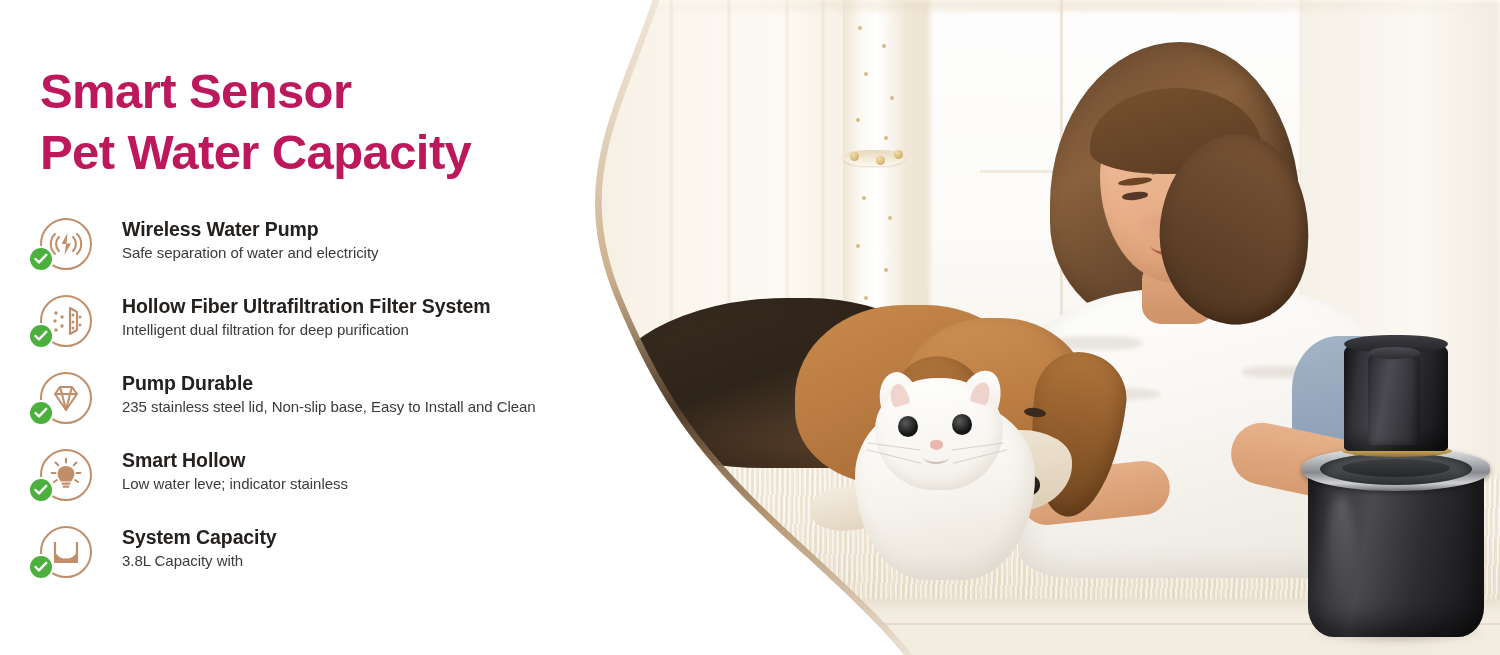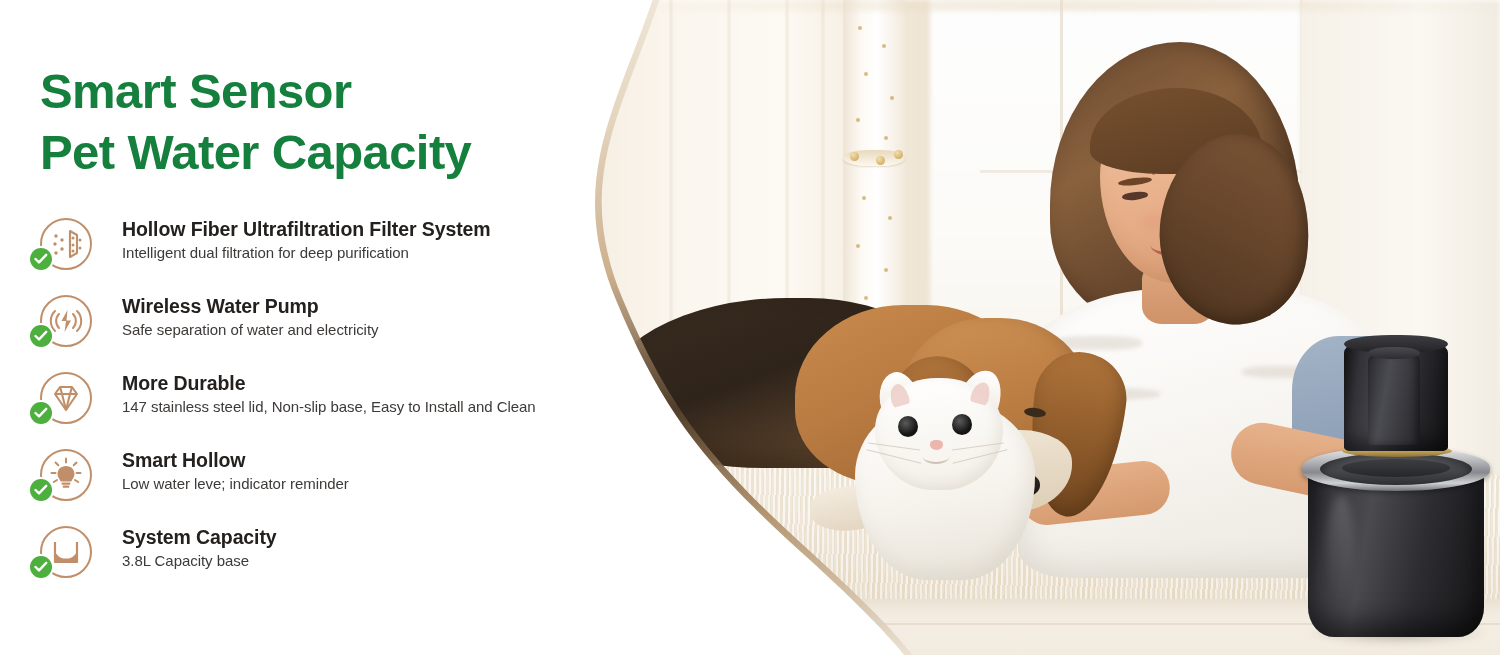--- a/index.html
+++ b/index.html
@@ -182,21 +182,21 @@
     box-shadow:inset -3px 0 8px rgba(0,0,0,.45);}
   .p-tower-fin-top{position:absolute;left:66px;bottom:284px;width:52px;height:12px;
     background:linear-gradient(180deg,#4a4a51,#2c2c31);border-radius:50%/56%;}
 
   
   .divider{position:absolute;left:560px;top:0;width:360px;height:655px;pointer-events:none;}
 
   
   .left{position:absolute;left:0;top:0;width:600px;height:655px;}
   .headline{position:absolute;left:40px;top:28px;width:540px;
-    font-size:49px;line-height:61px;font-weight:700;color:#15803d;
+    font-size:49px;line-height:61px;font-weight:700;color:#be185d;
     letter-spacing:-0.6px;}
   .headline .l2{display:block;}
 
   .features{position:absolute;left:30px;top:218px;width:580px;}
   .feature{position:relative;height:77px;}
   .f-icon{position:absolute;left:0;top:0;width:56px;height:56px;}
   .f-circle{position:absolute;left:10px;top:0;width:52px;height:52px;border-radius:50%;
     border:2px solid #c08f69;box-sizing:border-box;}
   .f-glyph{position:absolute;left:10px;top:0;width:52px;height:52px;}
   .f-check{position:absolute;left:0px;top:30px;width:22px;height:22px;border-radius:50%;
@@ -349,20 +349,42 @@
       <span>Smart Sensor</span>
       <span class="l2">Pet Water Capacity</span>
     </h1>
 
     <div class="features">
 
       <div class="feature">
         <div class="f-icon">
           <div class="f-circle"></div>
           <svg class="f-glyph" viewBox="0 0 52 52">
+            <path d="M27.5 15 L21.5 26 L26 26 L24.5 37 L31 25.5 L26.5 25.5 Z" fill="#c08f69"></path>
+            <path d="M19 19 A10 10 0 0 0 19 33" fill="none" stroke="#c08f69" stroke-width="2" stroke-linecap="round"></path>
+            <path d="M15 16 A14 14 0 0 0 15 36" fill="none" stroke="#c08f69" stroke-width="2" stroke-linecap="round"></path>
+            <path d="M33 19 A10 10 0 0 1 33 33" fill="none" stroke="#c08f69" stroke-width="2" stroke-linecap="round"></path>
+            <path d="M37 16 A14 14 0 0 1 37 36" fill="none" stroke="#c08f69" stroke-width="2" stroke-linecap="round"></path>
+          </svg>
+          <div class="f-check">
+            <svg width="14" height="12" viewBox="0 0 14 12">
+              <path d="M1.5 6 L5 9.4 L12.2 1.8" fill="none" stroke="#fff" stroke-width="2.4" stroke-linecap="round" stroke-linejoin="round"></path>
+            </svg>
+          </div>
+        </div>
+        <div class="f-text">
+          <div class="f-title">Wireless Water Pump</div>
+          <div class="f-sub">Safe separation of water and electricity</div>
+        </div>
+      </div>
+
+      <div class="feature">
+        <div class="f-icon">
+          <div class="f-circle"></div>
+          <svg class="f-glyph" viewBox="0 0 52 52">
             <path d="M30 13 L37 17 L37 35 L30 39 Z" fill="none" stroke="#c08f69" stroke-width="2.1" stroke-linejoin="round"></path>
             <line x1="30" y1="13" x2="30" y2="39" stroke="#c08f69" stroke-width="2.1"></line>
             <circle cx="16" cy="18" r="1.7" fill="#c08f69"></circle>
             <circle cx="22" cy="22" r="1.7" fill="#c08f69"></circle>
             <circle cx="15" cy="26" r="1.7" fill="#c08f69"></circle>
             <circle cx="22" cy="31" r="1.7" fill="#c08f69"></circle>
             <circle cx="16" cy="35" r="1.7" fill="#c08f69"></circle>
             <circle cx="33" cy="20" r="1.5" fill="#c08f69"></circle>
             <circle cx="33" cy="27" r="1.5" fill="#c08f69"></circle>
             <circle cx="33" cy="33" r="1.5" fill="#c08f69"></circle>
@@ -378,58 +400,36 @@
         <div class="f-text">
           <div class="f-title">Hollow Fiber Ultrafiltration Filter System</div>
           <div class="f-sub">Intelligent dual filtration for deep purification</div>
         </div>
       </div>
 
       <div class="feature">
         <div class="f-icon">
           <div class="f-circle"></div>
           <svg class="f-glyph" viewBox="0 0 52 52">
-            <path d="M27.5 15 L21.5 26 L26 26 L24.5 37 L31 25.5 L26.5 25.5 Z" fill="#c08f69"></path>
-            <path d="M19 19 A10 10 0 0 0 19 33" fill="none" stroke="#c08f69" stroke-width="2" stroke-linecap="round"></path>
-            <path d="M15 16 A14 14 0 0 0 15 36" fill="none" stroke="#c08f69" stroke-width="2" stroke-linecap="round"></path>
-            <path d="M33 19 A10 10 0 0 1 33 33" fill="none" stroke="#c08f69" stroke-width="2" stroke-linecap="round"></path>
-            <path d="M37 16 A14 14 0 0 1 37 36" fill="none" stroke="#c08f69" stroke-width="2" stroke-linecap="round"></path>
-          </svg>
-          <div class="f-check">
-            <svg width="14" height="12" viewBox="0 0 14 12">
-              <path d="M1.5 6 L5 9.4 L12.2 1.8" fill="none" stroke="#fff" stroke-width="2.4" stroke-linecap="round" stroke-linejoin="round"></path>
-            </svg>
-          </div>
-        </div>
-        <div class="f-text">
-          <div class="f-title">Wireless Water Pump</div>
-          <div class="f-sub">Safe separation of water and electricity</div>
-        </div>
-      </div>
-
-      <div class="feature">
-        <div class="f-icon">
-          <div class="f-circle"></div>
-          <svg class="f-glyph" viewBox="0 0 52 52">
             <path d="M15 22 L20 15 L32 15 L37 22 L26 38 Z" fill="none" stroke="#c08f69" stroke-width="2.1" stroke-linejoin="round"></path>
             <line x1="15" y1="22" x2="37" y2="22" stroke="#c08f69" stroke-width="2.1"></line>
             <line x1="20" y1="15" x2="22" y2="22" stroke="#c08f69" stroke-width="2.1"></line>
             <line x1="32" y1="15" x2="30" y2="22" stroke="#c08f69" stroke-width="2.1"></line>
             <line x1="22" y1="22" x2="26" y2="38" stroke="#c08f69" stroke-width="2.1"></line>
             <line x1="30" y1="22" x2="26" y2="38" stroke="#c08f69" stroke-width="2.1"></line>
           </svg>
           <div class="f-check">
             <svg width="14" height="12" viewBox="0 0 14 12">
               <path d="M1.5 6 L5 9.4 L12.2 1.8" fill="none" stroke="#fff" stroke-width="2.4" stroke-linecap="round" stroke-linejoin="round"></path>
             </svg>
           </div>
         </div>
         <div class="f-text">
-          <div class="f-title">More Durable</div>
-          <div class="f-sub">147 stainless steel lid, Non-slip base, Easy to Install and Clean</div>
+          <div class="f-title">Pump Durable</div>
+          <div class="f-sub">235 stainless steel lid, Non-slip base, Easy to Install and Clean</div>
         </div>
       </div>
 
       <div class="feature">
         <div class="f-icon">
           <div class="f-circle"></div>
           <svg class="f-glyph" viewBox="0 0 52 52">
             <path d="M26 17 C31 17 34.5 20.6 34.5 25 C34.5 28.4 32 30.3 31.3 32.6 L20.7 32.6 C20 30.3 17.5 28.4 17.5 25 C17.5 20.6 21 17 26 17 Z" fill="#c08f69"></path>
             <rect x="21.5" y="33.6" width="9" height="2.1" rx="1" fill="#c08f69"></rect>
             <rect x="22.6" y="36.6" width="6.8" height="2.1" rx="1" fill="#c08f69"></rect>
@@ -442,38 +442,38 @@
             <line x1="38.2" y1="33" x2="35" y2="31" stroke="#c08f69" stroke-width="2" stroke-linecap="round"></line>
           </svg>
           <div class="f-check">
             <svg width="14" height="12" viewBox="0 0 14 12">
               <path d="M1.5 6 L5 9.4 L12.2 1.8" fill="none" stroke="#fff" stroke-width="2.4" stroke-linecap="round" stroke-linejoin="round"></path>
             </svg>
           </div>
         </div>
         <div class="f-text">
           <div class="f-title">Smart Hollow</div>
-          <div class="f-sub">Low water leve; indicator reminder</div>
+          <div class="f-sub">Low water leve; indicator stainless</div>
         </div>
       </div>
 
       <div class="feature">
         <div class="f-icon">
           <div class="f-circle"></div>
           <svg class="f-glyph" viewBox="0 0 52 52">
             <path d="M15 16 L15 36 L37 36 L37 16" fill="none" stroke="#c08f69" stroke-width="2.2" stroke-linejoin="round"></path>
             <path d="M15 26 C19 32 22 32.6 26 32.6 C30 32.6 33 32 37 26 L37 36 L15 36 Z" fill="#c08f69"></path>
           </svg>
           <div class="f-check">
             <svg width="14" height="12" viewBox="0 0 14 12">
               <path d="M1.5 6 L5 9.4 L12.2 1.8" fill="none" stroke="#fff" stroke-width="2.4" stroke-linecap="round" stroke-linejoin="round"></path>
             </svg>
           </div>
         </div>
         <div class="f-text">
           <div class="f-title">System Capacity</div>
-          <div class="f-sub">3.8L Capacity base</div>
+          <div class="f-sub">3.8L Capacity with</div>
         </div>
       </div>
 
     </div>
   </div>
 </div>
 
 </body></html>

